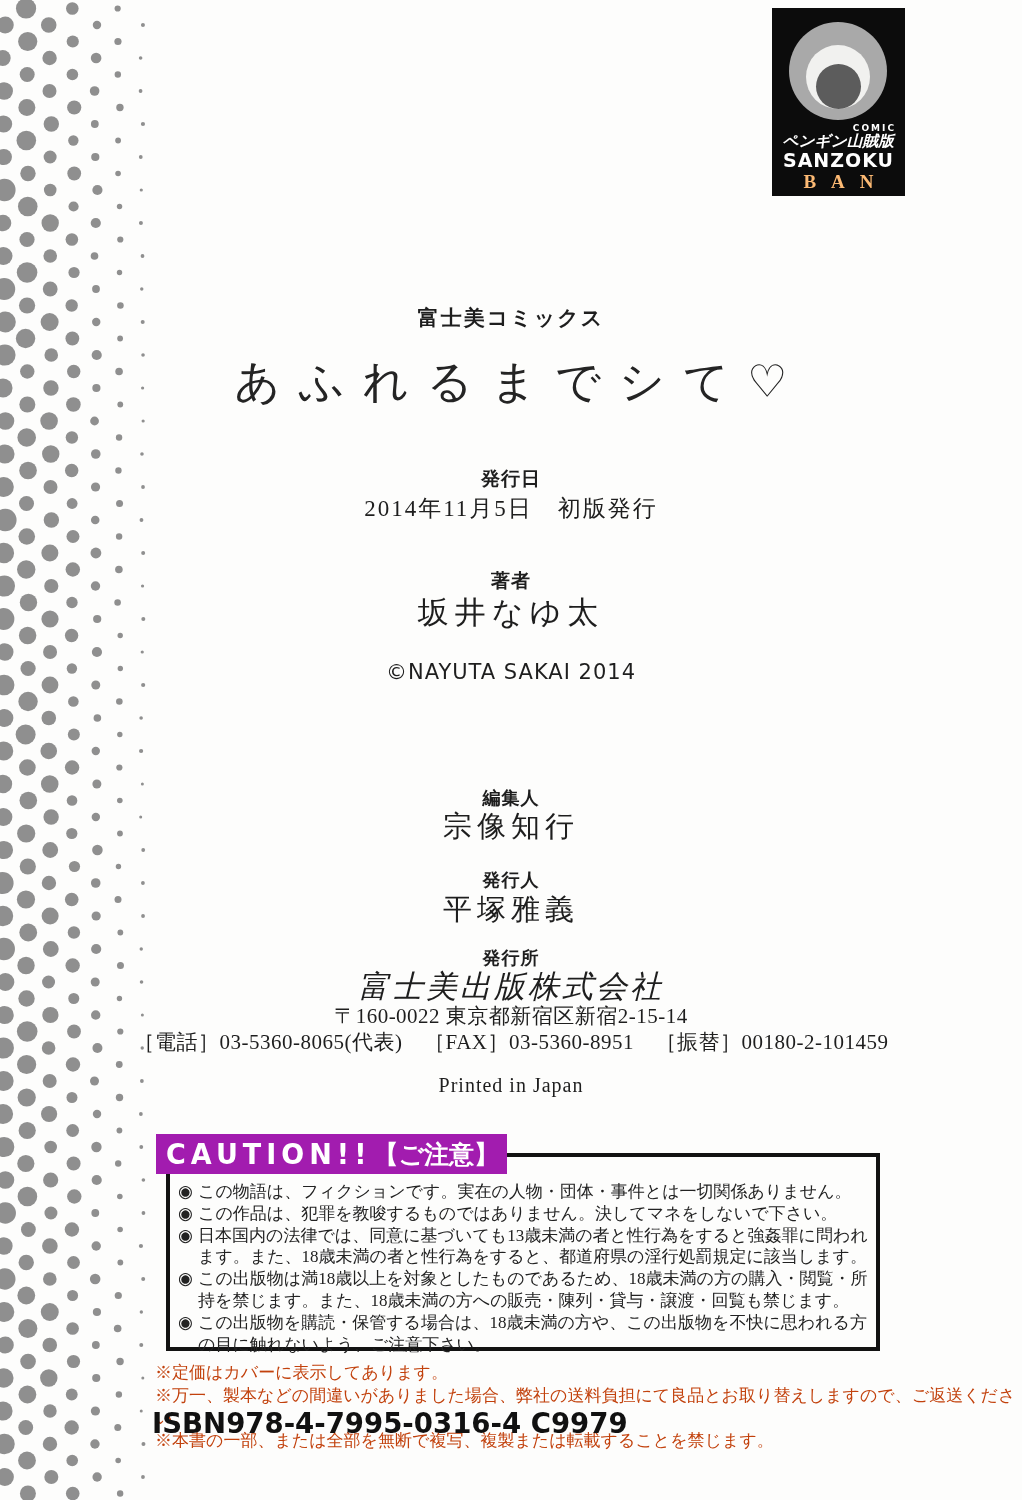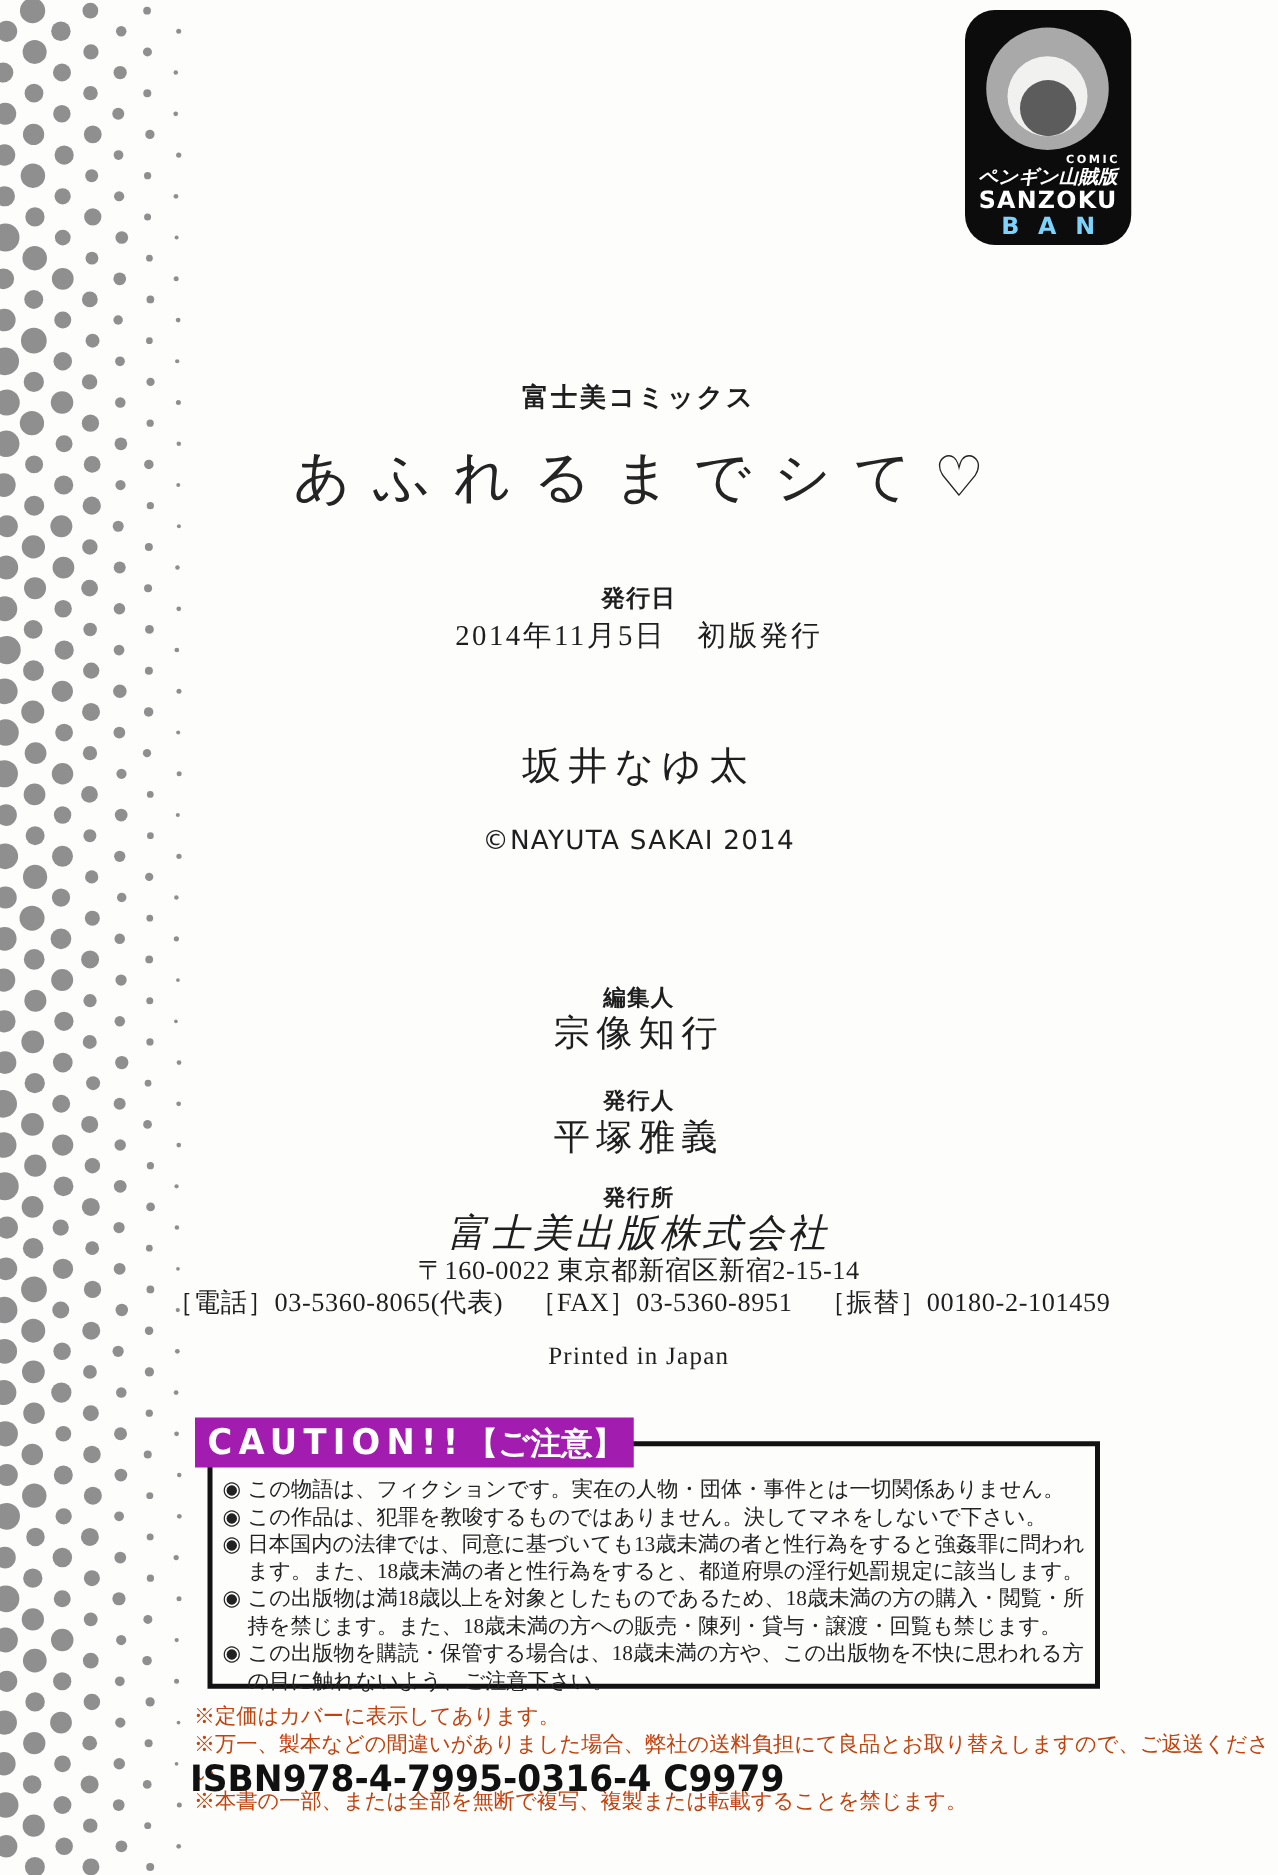--- a/index.html
+++ b/index.html
@@ -13,33 +13,33 @@
   .mincho{font-family:"Liberation Serif","DejaVu Serif",serif;}
   .abs{position:absolute;}
   .cline{left:0;right:0;text-align:center;white-space:nowrap;}
 
   
   #halftone{position:absolute;left:0;top:0;width:180px;height:1500px;}
 
   
   .logo{
     position:absolute;left:772px;top:8px;width:133px;height:188px;
-    background:#0c0c0c;display:flex;flex-direction:column;align-items:center;border-radius:24px;
+    background:#0c0c0c;display:flex;flex-direction:column;align-items:center;
   }
   .logo .art{position:relative;width:133px;height:116px;}
   .logo .c1{position:absolute;left:17px;top:14px;width:98px;height:98px;border-radius:50%;background:#a9a9a9;}
   .logo .c2{position:absolute;left:34px;top:37px;width:64px;height:64px;border-radius:50%;background:#f1f1ef;}
   .logo .c3{position:absolute;left:44px;top:56px;width:45px;height:45px;border-radius:50%;background:#5c5c5c;}
   .logo .comic{width:100%;text-align:right;padding-right:9px;box-sizing:border-box;
     color:#fff;font-size:9px;font-weight:bold;letter-spacing:2px;line-height:8px;}
   .logo .brand{color:#fff;font-size:15px;font-weight:bold;font-style:italic;
     letter-spacing:0px;line-height:18px;white-space:nowrap;transform:scaleX(1.05);
     text-shadow:0 0 1px #000;}
   .logo .sz{color:#fff;font-size:19px;font-weight:bold;letter-spacing:1px;line-height:21px;}
-  .logo .bn{color:#7dd3fc;font-size:19px;font-weight:bold;letter-spacing:15px;padding-left:15px;line-height:21px;}
+  .logo .bn{color:#fdba74;font-size:19px;font-weight:bold;letter-spacing:15px;padding-left:15px;line-height:21px;font-family:Liberation Serif, serif;}
 
   .series{top:304px;font-size:21px;font-weight:bold;letter-spacing:2px;}
   .title{top:352px;font-size:45px;letter-spacing:18px;padding-left:18px;color:#242424;font-weight:500;}
 
   .lbl{font-size:19px;font-weight:bold;letter-spacing:1px;}
   .val{font-size:23px;letter-spacing:2px;}
 
   
   .caution-box{
     position:absolute;left:166px;top:1153px;width:714px;height:198px;
@@ -408,20 +408,21 @@
     <div class="sz gothic">SANZOKU</div>
     <div class="bn gothic">BAN</div>
   </div>
 
   <div class="abs cline gothic series">富士美コミックス</div>
   <div class="abs cline title">あふれるまでシて♡</div>
 
   <div class="abs cline gothic lbl" style="top:466px;">発行日</div>
   <div class="abs cline mincho val" style="top:493px;">2014年11月5日　初版発行</div>
 
+  <div class="abs cline gothic lbl" style="top:568px;">著者</div>
   <div class="abs cline mincho" style="top:592px;font-size:31px;letter-spacing:6px;">坂井なゆ太</div>
   <div class="abs cline gothic" style="top:660px;font-size:21px;letter-spacing:1px;">©NAYUTA SAKAI 2014</div>
 
   <div class="abs cline gothic lbl" style="top:786px;font-size:18px;">編集人</div>
   <div class="abs cline mincho" style="top:807px;font-size:29px;letter-spacing:5px;">宗像知行</div>
 
   <div class="abs cline gothic lbl" style="top:868px;font-size:18px;">発行人</div>
   <div class="abs cline gothic lbl" style="top:946px;font-size:18px;">発行所</div>
 
   <div class="abs cline mincho" style="top:890px;font-size:29px;letter-spacing:5px;">平塚雅義</div>

